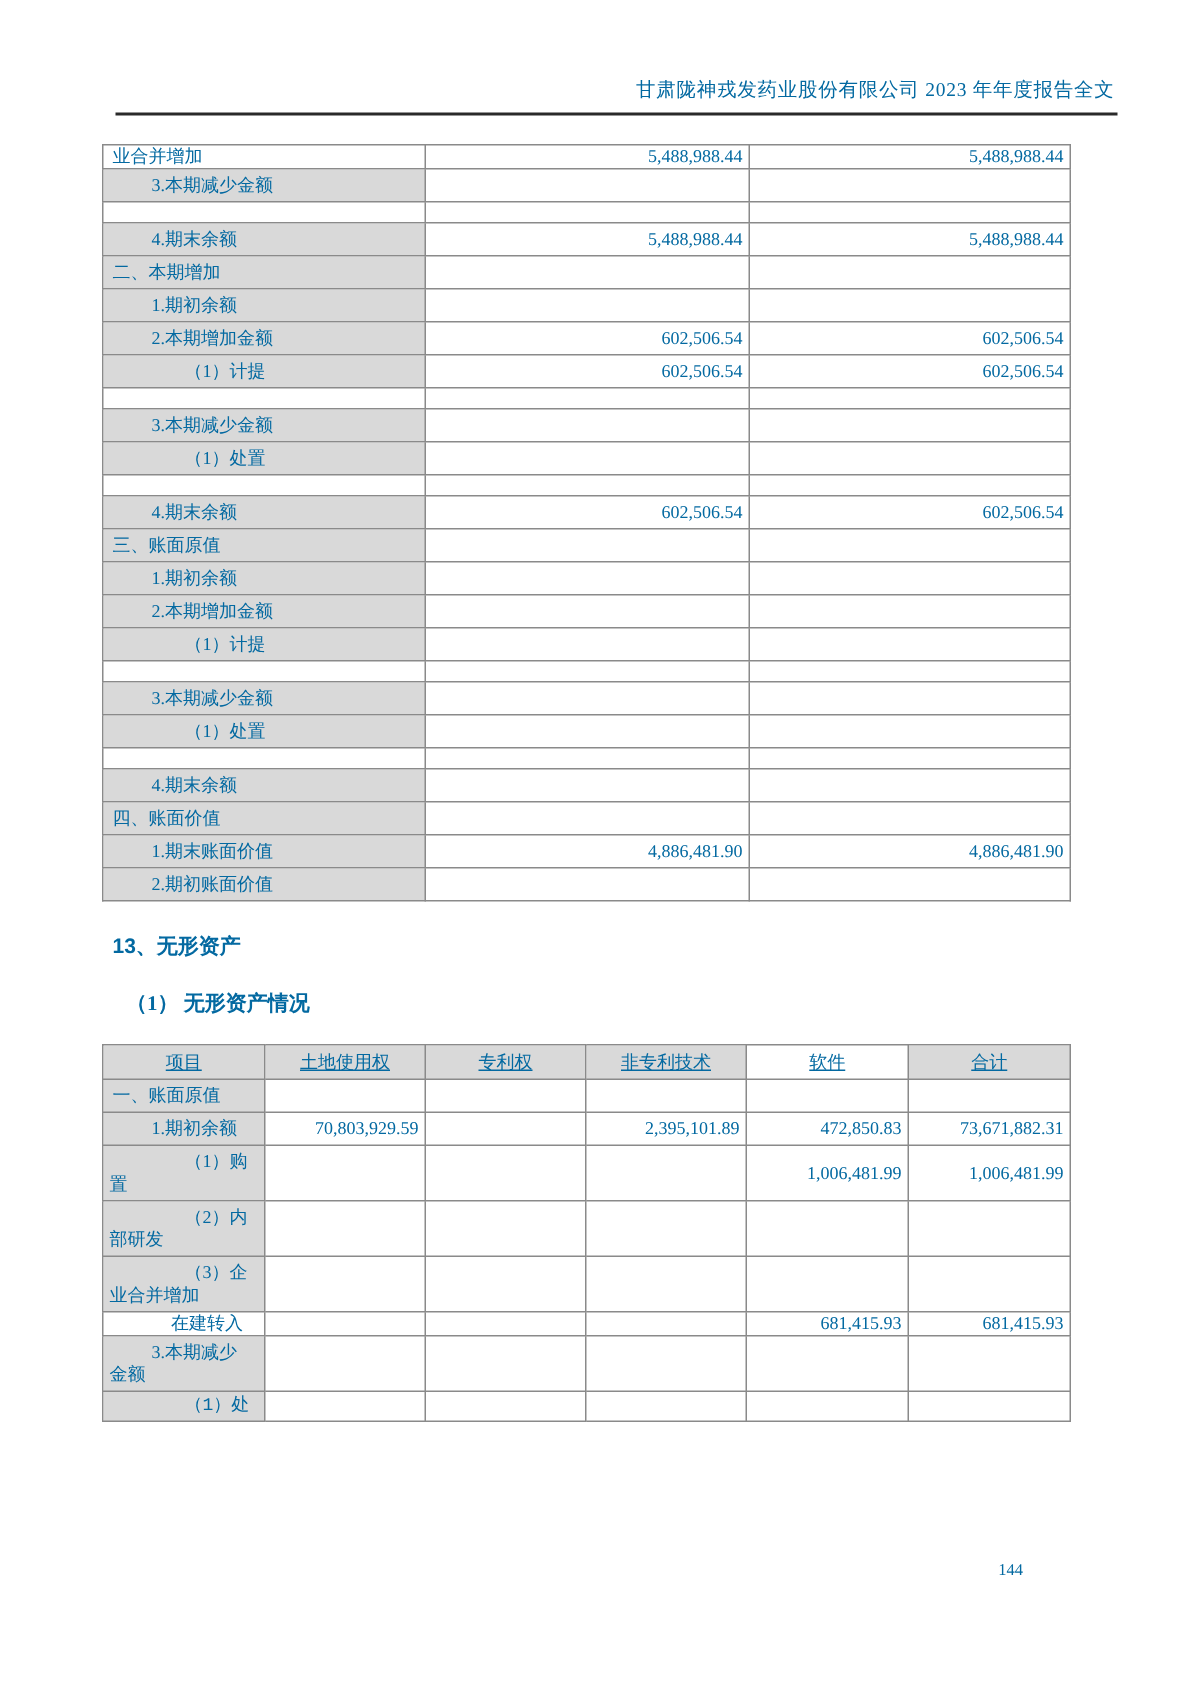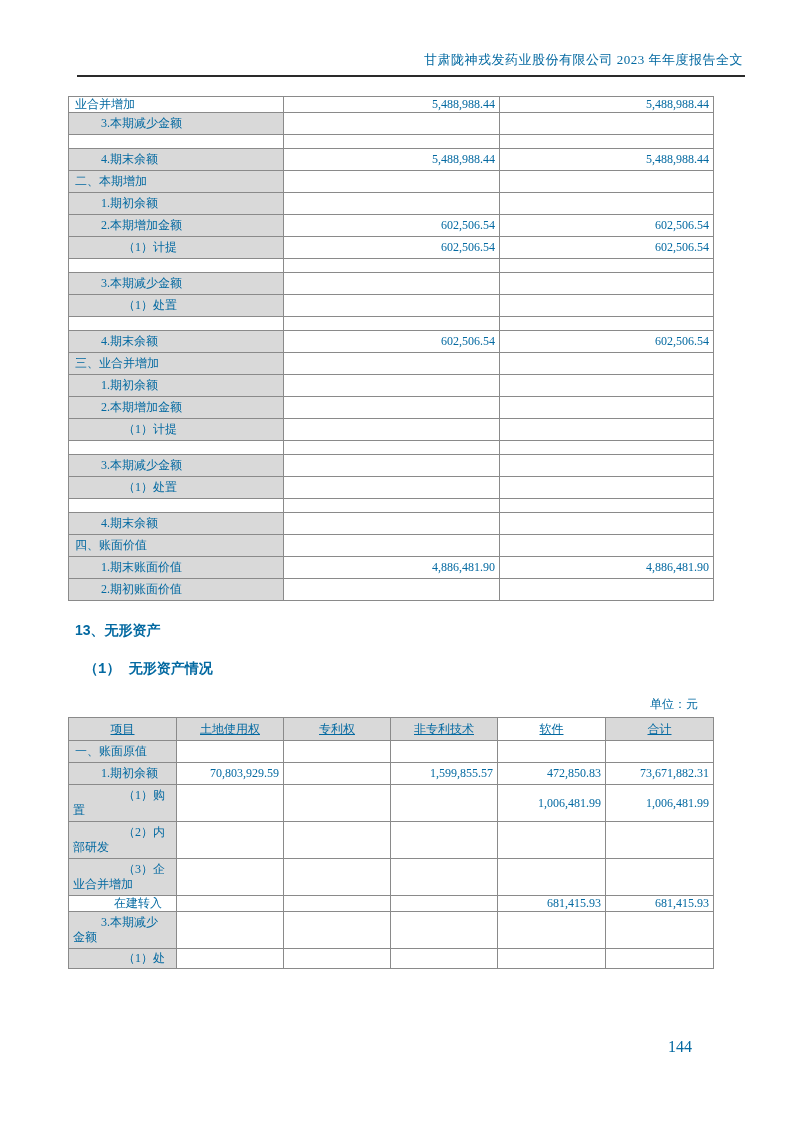--- a/index.html
+++ b/index.html
@@ -47,43 +47,43 @@
   .ind1{text-indent:28px;}
   .ind2{text-indent:50px;}
   
   .t1 .k-normal td{height:21px;}
   .t1 .k-spacer td{height:13px;}
   .t1 .k-continuation td{height:13px;}
   .t2 th{height:22px;text-align:center;text-decoration:underline;}
   .t2 .k-normal td{height:21px;}
   .t2 .k-tall td{height:36px;}
   .t2 .k-continuation td{height:14px;padding-left:43px;}
-  .t2 .k-cut td{height:19px;}
+  .t2 .k-cut td{height:19px;font-family:Liberation Mono, monospace;}
   .t1{margin-top:19px;}
   .t2{margin-top:5px;}
   
   .h-main{
     margin:21px 0 0 75px;
     font-family:Liberation Sans, sans-serif;
     font-size:14px;font-weight:bold;line-height:17px;
   }
   .h-sub{
     margin:22px 0 18px 84px;
-    font-family:Liberation Mono, monospace;
+    font-family:Liberation Serif, serif;
     font-size:14px;font-weight:bold;line-height:17px;
   }
   .unit{
     margin:19px 80px 0 0;
     text-align:right;
     font-size:12px;line-height:15px;
   }
   .page-num{
     position:absolute;
-    top:1040px;right:86px;
-    font-size:16px;line-height:14px;
+    top:1040px;right:96px;
+    font-size:11px;line-height:14px;
   }
 </style>
 </head>
 <body>
 
 <div class="page">
 
   <div class="hdr-title">甘肃陇神戎发药业股份有限公司 2023 年年度报告全文</div>
   <div class="hdr-rule"></div>
 
@@ -153,21 +153,21 @@
           <td class="label ind0"></td>
           <td class="num"></td>
           <td class="num"></td>
         </tr>
         <tr class="k-normal">
           <td class="label ind1 shaded">4.期末余额</td>
           <td class="num">602,506.54</td>
           <td class="num">602,506.54</td>
         </tr>
         <tr class="k-normal">
-          <td class="label ind0 shaded">三、业合并增加</td>
+          <td class="label ind0 shaded">三、账面原值</td>
           <td class="num"></td>
           <td class="num"></td>
         </tr>
         <tr class="k-normal">
           <td class="label ind1 shaded">1.期初余额</td>
           <td class="num"></td>
           <td class="num"></td>
         </tr>
         <tr class="k-normal">
           <td class="label ind1 shaded">2.本期增加金额</td>
@@ -217,21 +217,20 @@
         <tr class="k-normal">
           <td class="label ind1 shaded">2.期初账面价值</td>
           <td class="num"></td>
           <td class="num"></td>
         </tr>
       </tbody>
   </table>
 
   <div class="h-main">13、无形资产</div>
   <div class="h-sub">（1） 无形资产情况</div>
-  <div class="unit">单位：元</div>
 
   <table class="doc t2">
     <colgroup>
         <col style="width:108px">
         <col style="width:107px">
         <col style="width:107px">
         <col style="width:107px">
         <col style="width:108px">
         <col style="width:108px">
       </colgroup>
@@ -251,21 +250,21 @@
           <td class="num"></td>
           <td class="num"></td>
           <td class="num"></td>
           <td class="num"></td>
           <td class="num"></td>
         </tr>
         <tr class="k-normal">
           <td class="label ind1 shaded">1.期初余额</td>
           <td class="num">70,803,929.59</td>
           <td class="num"></td>
-          <td class="num">1,599,855.57</td>
+          <td class="num">2,395,101.89</td>
           <td class="num">472,850.83</td>
           <td class="num">73,671,882.31</td>
         </tr>
         <tr class="k-tall">
           <td class="label ind2 shaded">（1）购
 置</td>
           <td class="num"></td>
           <td class="num"></td>
           <td class="num"></td>
           <td class="num">1,006,481.99</td>

